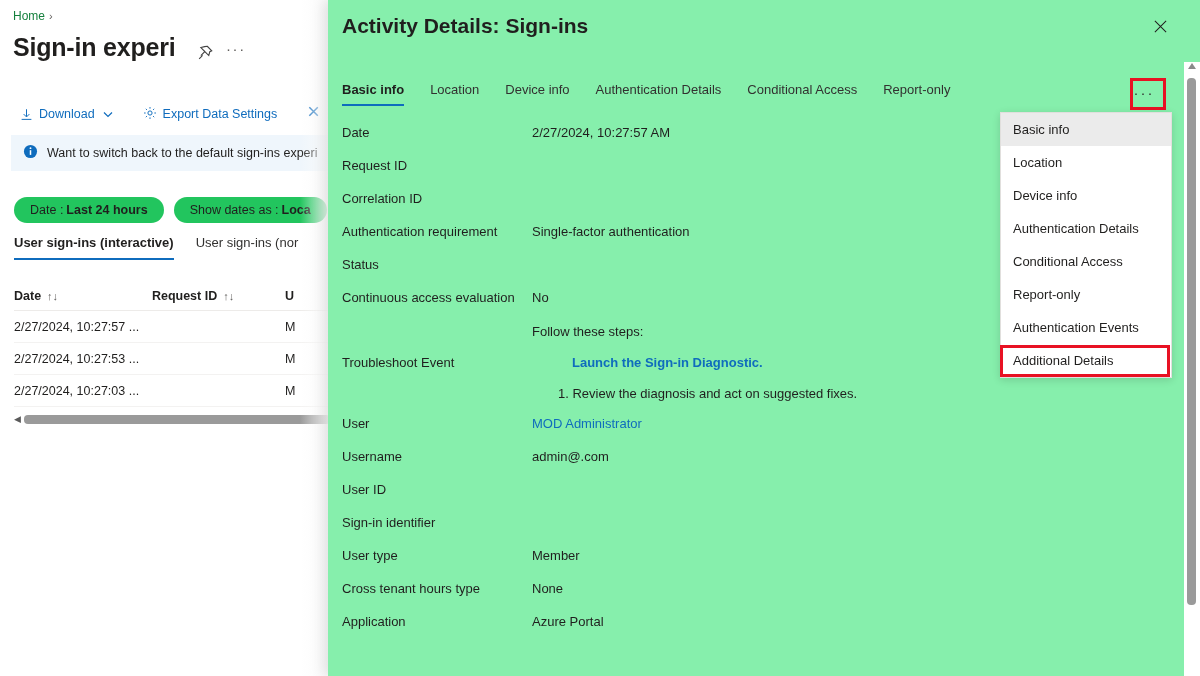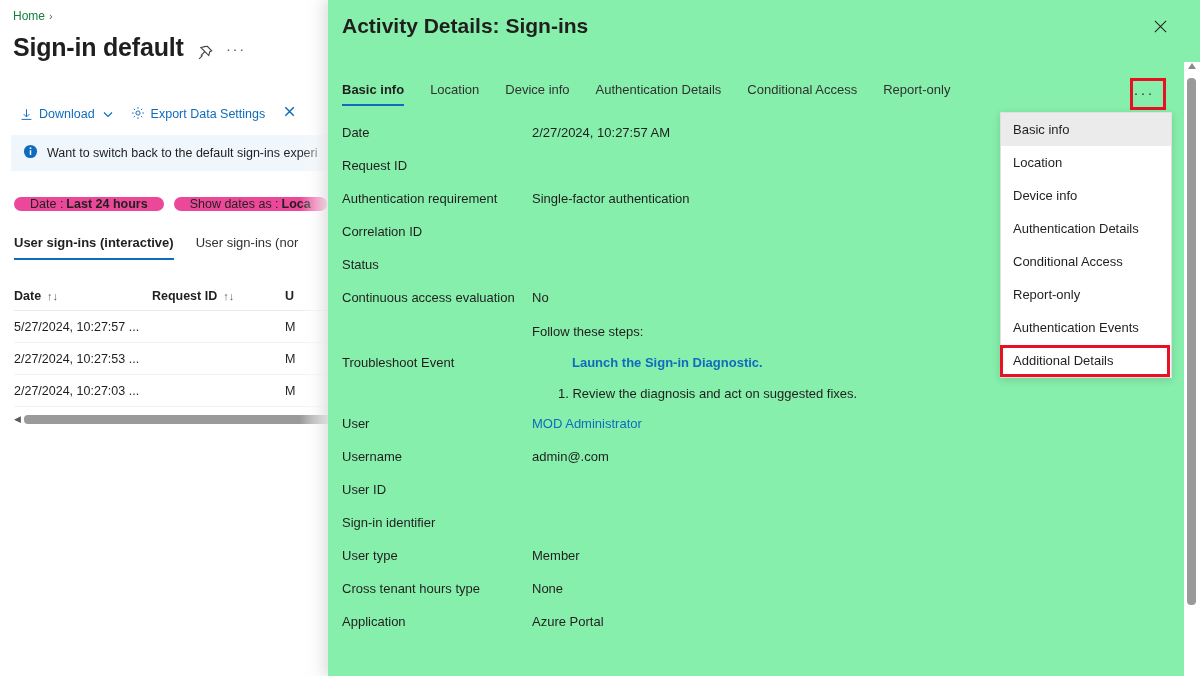--- a/index.html
+++ b/index.html
@@ -35,21 +35,21 @@
   }
   .title-ellipsis {
     position: absolute; left: 226px; top: 42px;
     font-size: 15px; color: #605e5c; letter-spacing: 1.6px; cursor: pointer;
     line-height: 14px;
   }
 
   
   .toolbar {
     position: absolute; left: 0; top: 99px; width: 330px; height: 30px;
-    display: flex; align-items: center; gap: 4px; padding-left: 20px;
+    display: flex; align-items: center; gap: 16px; padding-left: 20px;
     white-space: nowrap;
   }
   .tb-item {
     display: inline-flex; align-items: center; gap: 6px;
     font-size: 12.5px; color: #0f6cbd; cursor: pointer; margin-right: 14px;
   }
   .tb-item svg { flex: none; }
   .tb-chev { margin-left: 2px; }
 
   .info-bar {
@@ -57,21 +57,21 @@
     background: #eff6fc; display: flex; align-items: center; padding-left: 12px;
     font-size: 12.5px; color: #201f1e; white-space: nowrap; overflow: hidden;
   }
   .info-bar .info-ico { margin-right: 9px; flex: none; }
 
   .filter-row {
     position: absolute; left: 14px; top: 197px;
     display: flex; gap: 10px; white-space: nowrap;
   }
   .pill {
-    background: #ec4899; border-radius: 14px; height: 14px;
+    background: #22c55e; border-radius: 14px; height: 26px;
     display: inline-flex; align-items: center; padding: 0 16px;
     font-size: 12.5px; color: #201f1e; cursor: pointer;
   }
   .pill b { font-weight: 700; margin-left: 3px; }
 
   .tab-row-left {
     position: absolute; left: 14px; top: 235px;
     display: flex; gap: 22px; white-space: nowrap;
   }
   .ltab {
@@ -212,21 +212,21 @@
 <body>
 
 <div id="root">
 
   <div class="bg-page">
 
     <div class="breadcrumb">
       <span class="bc-link">Home</span><span class="bc-sep">›</span>
     </div>
 
-    <div class="page-title">Sign-in default</div>
+    <div class="page-title">Sign-in experi</div>
 
     <span class="pin-icon">
       <svg width="18" height="18" viewBox="0 0 20 20" fill="none" stroke="#424242" stroke-width="1.2">
         <path d="M12.5 2.5l5 5-2.2 1.1-1.1 4.2-4.4-4.4-4.4 4.4 4.4-4.4-4.4-4.4 4.2-1.1z"></path>
         <path d="M7.3 12.7L3.5 16.5"></path>
       </svg>
     </span>
     <div class="title-ellipsis">···</div>
 
     <div class="toolbar">
@@ -292,21 +292,21 @@
           <span>Date</span>
           <span class="sorter">↑↓</span>
         </div>
         <div class="gcol c2">
           <span>Request ID</span>
           <span class="sorter">↑↓</span>
         </div>
         <div class="gcol c3">U</div>
       </div>
       <div class="grid-row">
-        <div class="gcol c1">5/27/2024, 10:27:57 ...</div>
+        <div class="gcol c1">2/27/2024, 10:27:57 ...</div>
         <div class="gcol c2"></div>
         <div class="gcol c3">M</div>
       </div>
       <div class="grid-row">
         <div class="gcol c1">2/27/2024, 10:27:53 ...</div>
         <div class="gcol c2"></div>
         <div class="gcol c3">M</div>
       </div>
       <div class="grid-row">
         <div class="gcol c1">2/27/2024, 10:27:03 ...</div>
@@ -348,26 +348,26 @@
 
       <div class="drow">
         <div class="dlabel">Date</div>
         <div class="dvalue">2/27/2024, 10:27:57 AM</div>
       </div>
       <div class="drow">
         <div class="dlabel">Request ID</div>
         <div class="dvalue"></div>
       </div>
       <div class="drow">
+        <div class="dlabel">Correlation ID</div>
+        <div class="dvalue"></div>
+      </div>
+      <div class="drow">
         <div class="dlabel">Authentication requirement</div>
         <div class="dvalue">Single-factor authentication</div>
-      </div>
-      <div class="drow">
-        <div class="dlabel">Correlation ID</div>
-        <div class="dvalue"></div>
       </div>
       <div class="drow">
         <div class="dlabel">Status</div>
       </div>
       <div class="drow">
         <div class="dlabel">Continuous access evaluation</div>
         <div class="dvalue">No</div>
       </div>
 
       <div class="trouble">

